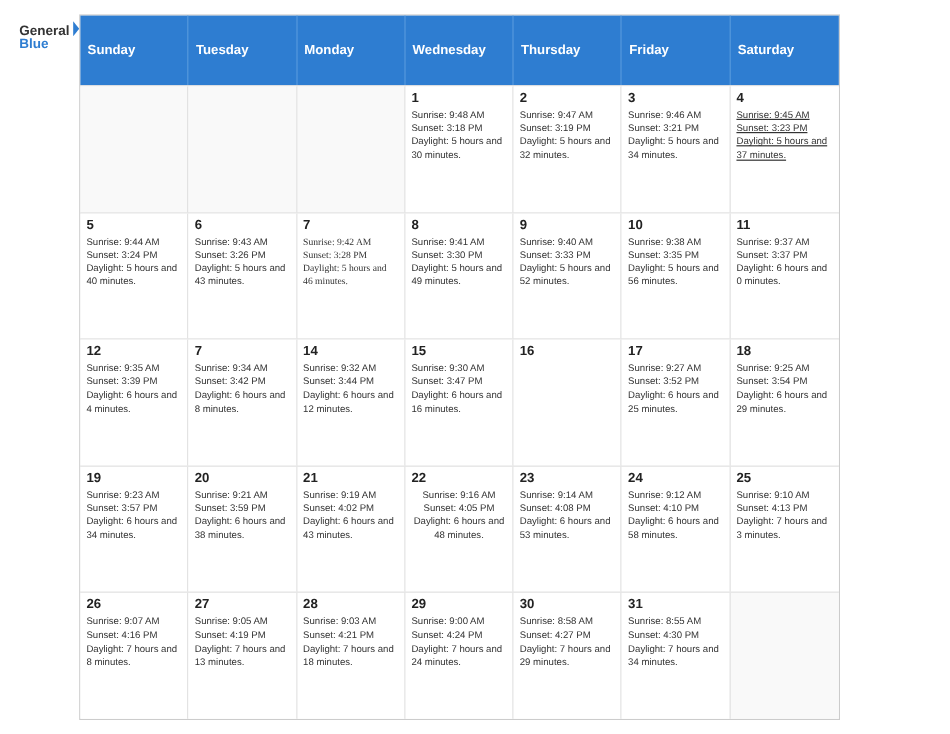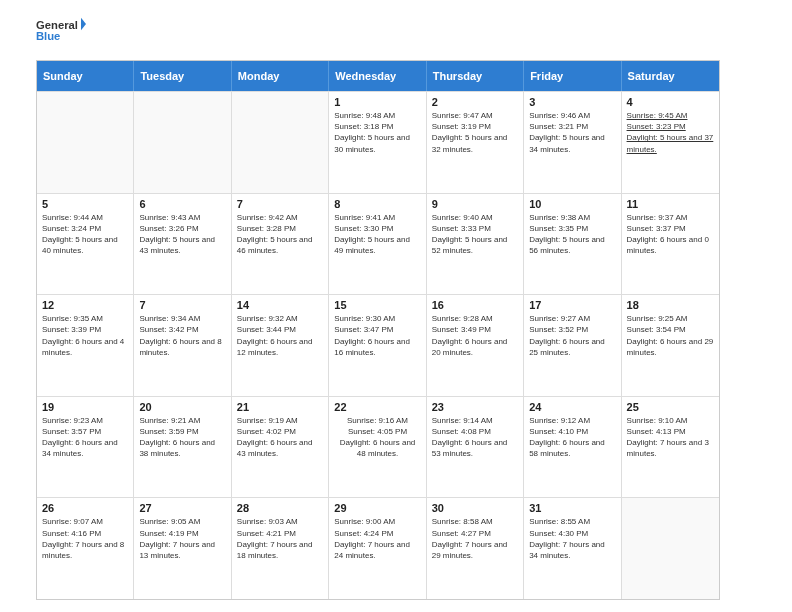--- a/index.html
+++ b/index.html
@@ -8,22 +8,21 @@
       background: #fff;
       width: 792px;
       height: 612px;
       overflow: hidden;
     }
     .page {
       width: 716px;
       height: 612px;
       padding: 12px 16px 12px 16px;
       display: flex;
-      flex-direction: column;
-      margin-left: 20px;
+      flex-direction: row;
     }
     .header {
       display: flex;
       justify-content: space-between;
       align-items: flex-start;
       margin-bottom: 8px;
     }
     .logo {
       display: flex;
       align-items: center;
@@ -50,21 +49,21 @@
     }
     .cal-header-row {
       display: grid;
       grid-template-columns: repeat(7, 1fr);
       background: #2e7dd1;
     }
     .cal-header-cell {
       color: #fff;
       font-size: 11px;
       font-weight: bold;
-      padding: 9px 6px;
+      padding: 23px 6px;
       text-align: left;
       border-right: 1px solid #5599dd;
     }
     .cal-header-cell:last-child { border-right: none; }
     .cal-body {
       flex: 1;
       display: flex;
       flex-direction: column;
     }
     .cal-week {
@@ -162,21 +161,21 @@
 Daylight: 5 hours and 40 minutes.</div>
           </div>
           <div class="cal-cell">
             <div class="day-num">6</div>
             <div class="day-info" style="white-space: pre-line;">Sunrise: 9:43 AM
 Sunset: 3:26 PM
 Daylight: 5 hours and 43 minutes.</div>
           </div>
           <div class="cal-cell">
             <div class="day-num">7</div>
-            <div class="day-info" style="white-space: pre-line;">Sunrise: 9:42 AM
+            <div class="day-info" style="white-space: pre-line; font-family: Liberation Serif, serif;">Sunrise: 9:42 AM
 Sunset: 3:28 PM
 Daylight: 5 hours and 46 minutes.</div>
           </div>
           <div class="cal-cell">
             <div class="day-num">8</div>
             <div class="day-info" style="white-space: pre-line;">Sunrise: 9:41 AM
 Sunset: 3:30 PM
 Daylight: 5 hours and 49 minutes.</div>
           </div>
           <div class="cal-cell">
@@ -218,23 +217,20 @@
 Daylight: 6 hours and 12 minutes.</div>
           </div>
           <div class="cal-cell">
             <div class="day-num">15</div>
             <div class="day-info" style="white-space: pre-line;">Sunrise: 9:30 AM
 Sunset: 3:47 PM
 Daylight: 6 hours and 16 minutes.</div>
           </div>
           <div class="cal-cell">
             <div class="day-num">16</div>
-            <div class="day-info" style="white-space: pre-line;">Sunrise: 9:28 AM
-Sunset: 3:49 PM
-Daylight: 6 hours and 20 minutes.</div>
           </div>
           <div class="cal-cell">
             <div class="day-num">17</div>
             <div class="day-info" style="white-space: pre-line;">Sunrise: 9:27 AM
 Sunset: 3:52 PM
 Daylight: 6 hours and 25 minutes.</div>
           </div>
           <div class="cal-cell">
             <div class="day-num">18</div>
             <div class="day-info" style="white-space: pre-line;">Sunrise: 9:25 AM

